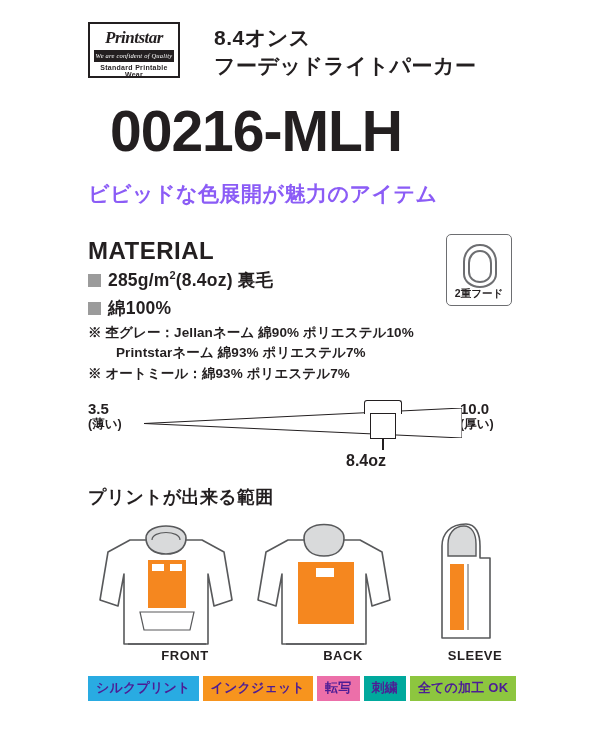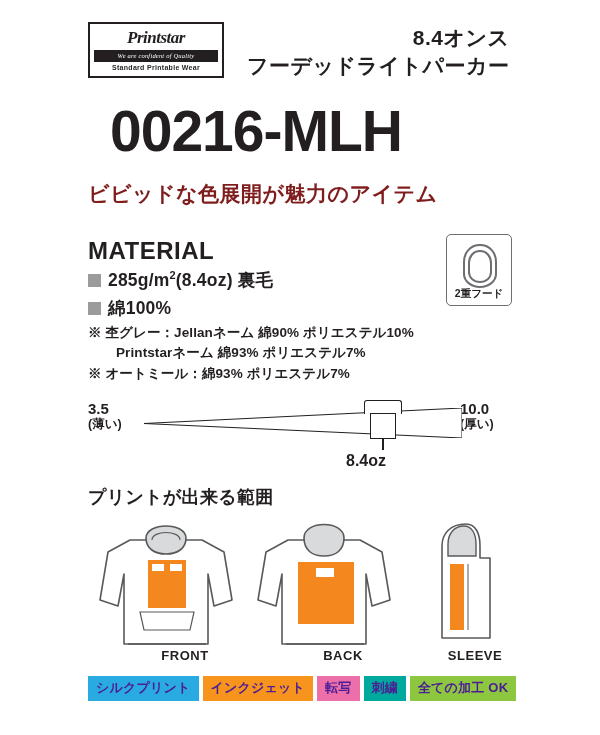--- a/index.html
+++ b/index.html
@@ -24,21 +24,21 @@
   
   .header {
     position: absolute;
     left: 88px;
     top: 22px;
     width: 470px;
     display: flex;
     align-items: flex-start;
   }
   .brand-logo {
-    width: 136px;
+    width: 92px;
     height: 56px;
     border: 2px solid #231f20;
     box-sizing: border-box;
     position: relative;
     background: #fff;
     flex: 0 0 auto;
   }
   .brand-logo .bl-top {
     position: absolute;
     top: 4px;
@@ -72,23 +72,22 @@
     top: 40px;
     left: 0;
     right: 0;
     text-align: center;
     font-size: 7px;
     font-weight: bold;
     letter-spacing: 0.3px;
     color: #231f20;
   }
   .header-titles {
-    margin-left: 23px;
+    margin-left: 34px;
     padding-top: 2px;
-    text-align: right;
   }
   .title-line {
     font-size: 21px;
     font-weight: bold;
     line-height: 1.35;
     letter-spacing: 0.5px;
     color: #231f20;
   }
 
   
@@ -104,21 +103,21 @@
   }
 
   
   .catch-copy {
     position: absolute;
     left: 88px;
     top: 180px;
     font-size: 21px;
     font-weight: bold;
     letter-spacing: 0.5px;
-    color: #7f1d1d;
+    color: #8b5cf6;
   }
 
   
   .material-head {
     position: absolute;
     left: 88px;
     top: 237px;
     font-size: 24px;
     font-weight: bold;
     letter-spacing: 0.5px;

